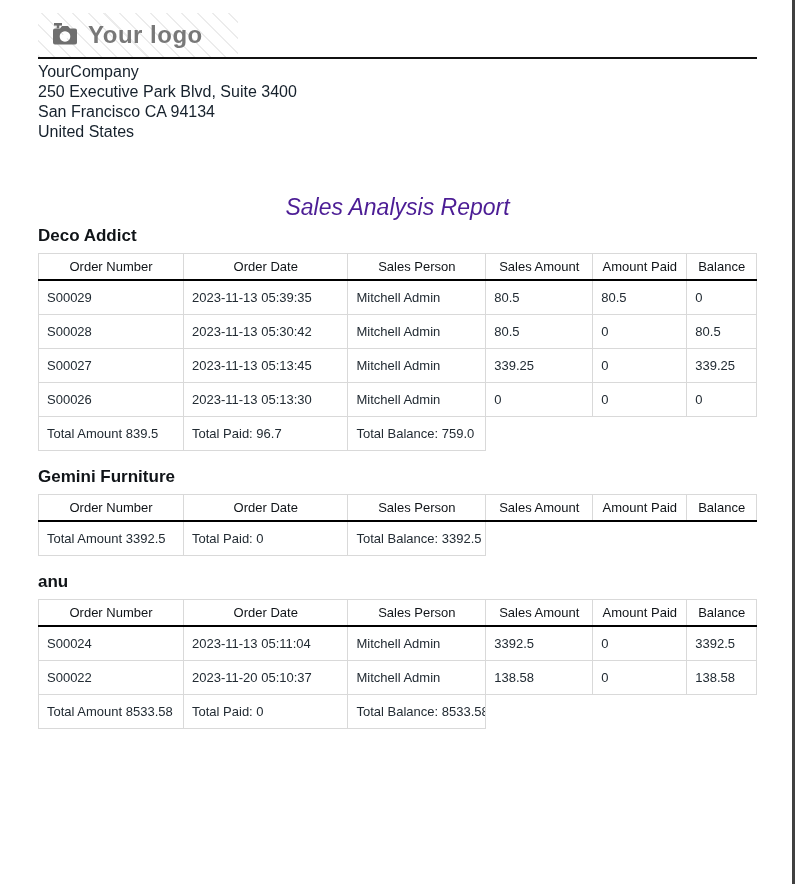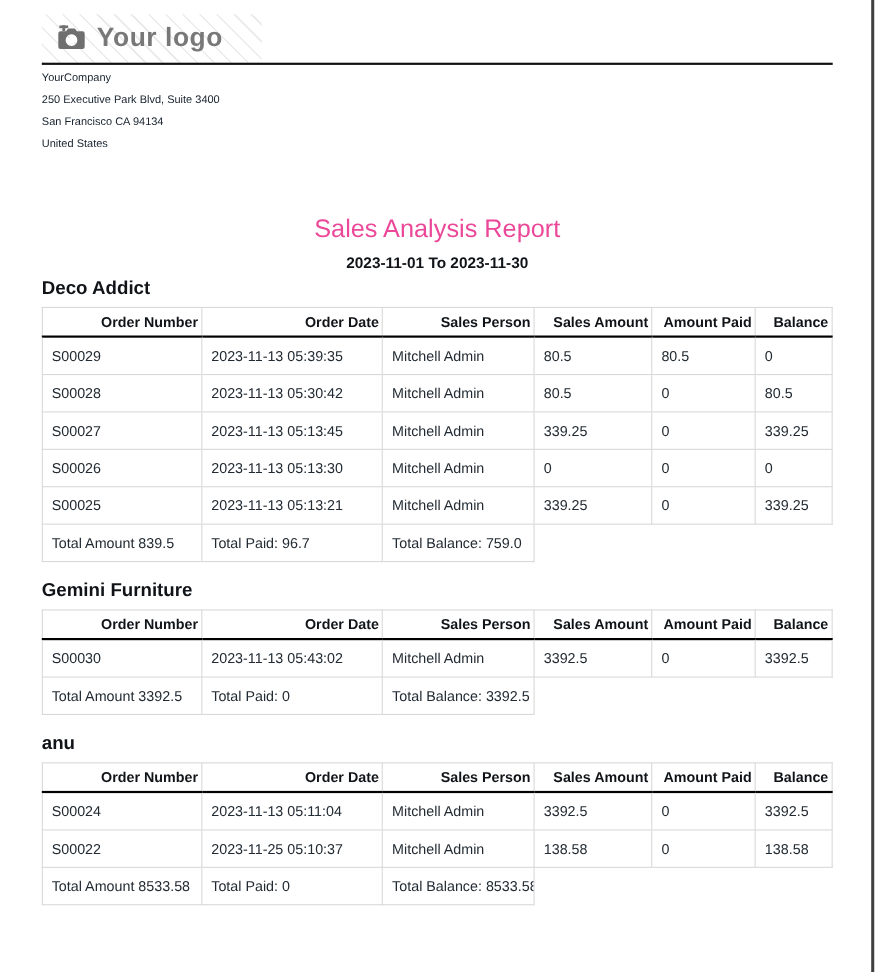--- a/index.html
+++ b/index.html
@@ -31,44 +31,44 @@
     background: repeating-linear-gradient(45deg,
       #ececec 0, #ececec 1.5px, transparent 1.5px, transparent 11px);
   }
   .logo-label {
     font-size: 24px; font-weight: 700; color: #787878;
     margin-left: 10px; letter-spacing: 0.5px; white-space: nowrap;
   }
   .header-rule {
     border: none; border-top: 2px solid #111111; margin: 0 0 3px 0;
   }
-  .company-block { font-size: 10px; line-height: 20px; color: #16212c; }
+  .company-block { font-size: 16px; line-height: 20px; color: #16212c; }
   
   .report-title {
     margin-top: 52px; text-align: center;
-    font-size: 23px; font-weight: 400; color: #ec4899;
+    font-size: 23px; font-weight: 400; color: #4c1d95; font-style: italic;
   }
   .date-range {
     margin-top: 10px; text-align: center;
     font-size: 14px; font-weight: 700; color: #101418;
   }
   
   .group-title {
     text-align: left; font-size: 17px; font-weight: 700;
     color: #101418; margin: 16px 0 7px 0;
   }
   .sales-group:first-child .group-title { margin-top: 5px; }
   table.sales-table {
     width: 100%; border-collapse: collapse; table-layout: fixed;
   }
   table.sales-table th {
     border: 1px solid #d9d9d9;
     border-bottom: 2.5px solid #000000;
-    font-size: 13px; font-weight: 700; color: #101418;
-    text-align: right; padding: 5px 3px;
+    font-size: 13px; font-weight: 400; color: #101418;
+    text-align: center; padding: 5px 3px;
     overflow: hidden; white-space: nowrap;
   }
   table.sales-table td {
     border: 1px solid #d9d9d9;
     font-size: 13px; color: #222b33;
     text-align: left; padding: 9px 8px;
     overflow: hidden; white-space: nowrap;
   }
   table.sales-table td.totals-spacer { border: none; }
 </style>
@@ -94,21 +94,20 @@
   <hr class="header-rule">
 
   <div class="company-block">
     <div>YourCompany</div>
     <div>250 Executive Park Blvd, Suite 3400</div>
     <div>San Francisco CA 94134</div>
     <div>United States</div>
   </div>
 
   <div class="report-title">Sales Analysis Report</div>
-  <div class="date-range">2023-11-01 To 2023-11-30</div>
 
   <div id="groups">
       <section class="sales-group">
         <h3 class="group-title">Deco Addict</h3>
         <table class="sales-table">
           <colgroup>
             <col style="width: 20.2%;">
             <col style="width: 22.9%;">
             <col style="width: 19.2%;">
             <col style="width: 14.9%;">
@@ -150,28 +149,20 @@
               <td>0</td>
               <td>339.25</td>
             </tr>
             <tr>
               <td>S00026</td>
               <td>2023-11-13 05:13:30</td>
               <td>Mitchell Admin</td>
               <td>0</td>
               <td>0</td>
               <td>0</td>
-            </tr>
-            <tr>
-              <td>S00025</td>
-              <td>2023-11-13 05:13:21</td>
-              <td>Mitchell Admin</td>
-              <td>339.25</td>
-              <td>0</td>
-              <td>339.25</td>
             </tr>
             <tr>
               <td>Total Amount 839.5</td>
               <td>Total Paid: 96.7</td>
               <td>Total Balance: 759.0</td>
               <td class="totals-spacer" colspan="3"></td>
             </tr>
           </tbody>
         </table>
       </section>
@@ -191,28 +182,20 @@
               <th>Order Number</th>
               <th>Order Date</th>
               <th>Sales Person</th>
               <th>Sales Amount</th>
               <th>Amount Paid</th>
               <th>Balance</th>
             </tr>
           </thead>
           <tbody>
             <tr>
-              <td>S00030</td>
-              <td>2023-11-13 05:43:02</td>
-              <td>Mitchell Admin</td>
-              <td>3392.5</td>
-              <td>0</td>
-              <td>3392.5</td>
-            </tr>
-            <tr>
               <td>Total Amount 3392.5</td>
               <td>Total Paid: 0</td>
               <td>Total Balance: 3392.5</td>
               <td class="totals-spacer" colspan="3"></td>
             </tr>
           </tbody>
         </table>
       </section>
       <section class="sales-group">
         <h3 class="group-title">anu</h3>
@@ -239,21 +222,21 @@
             <tr>
               <td>S00024</td>
               <td>2023-11-13 05:11:04</td>
               <td>Mitchell Admin</td>
               <td>3392.5</td>
               <td>0</td>
               <td>3392.5</td>
             </tr>
             <tr>
               <td>S00022</td>
-              <td>2023-11-25 05:10:37</td>
+              <td>2023-11-20 05:10:37</td>
               <td>Mitchell Admin</td>
               <td>138.58</td>
               <td>0</td>
               <td>138.58</td>
             </tr>
             <tr>
               <td>Total Amount 8533.58</td>
               <td>Total Paid: 0</td>
               <td>Total Balance: 8533.58</td>
               <td class="totals-spacer" colspan="3"></td>

